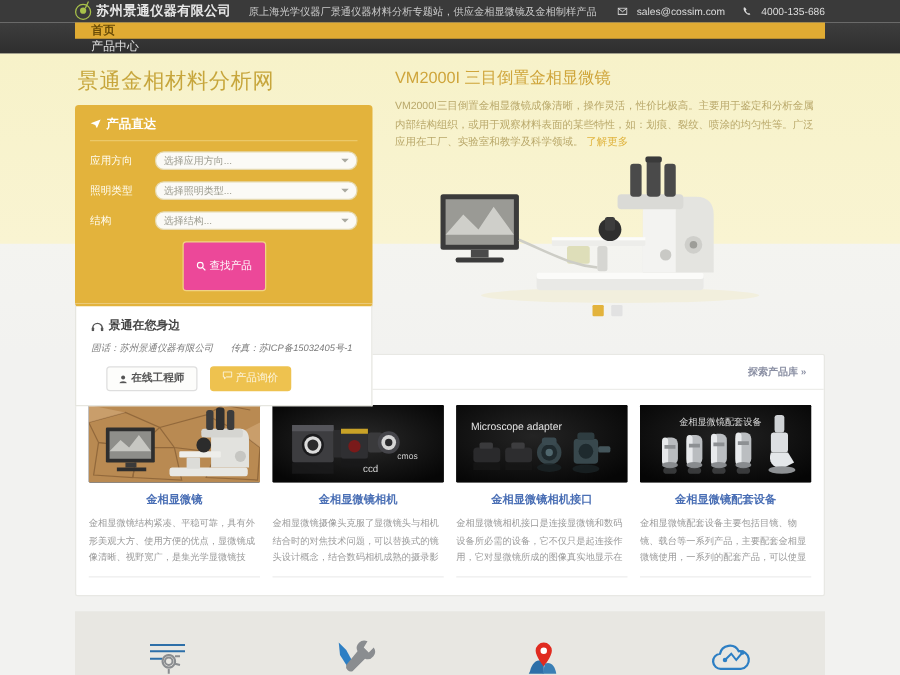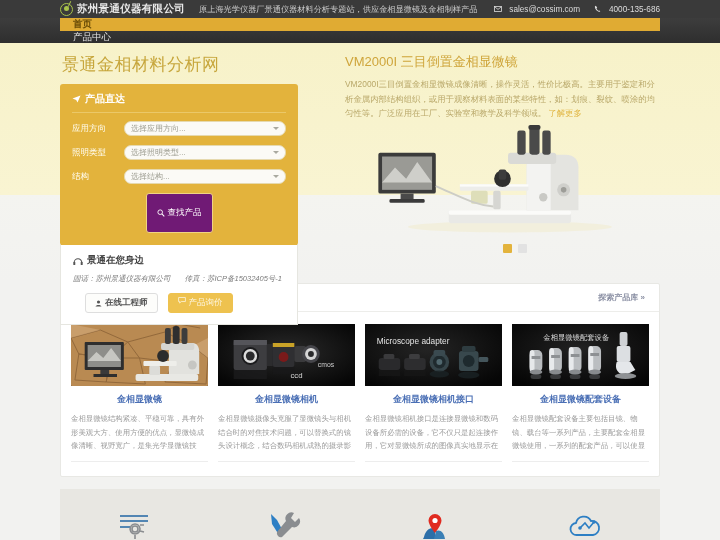--- a/index.html
+++ b/index.html
@@ -103,21 +103,21 @@
     background: linear-gradient(to bottom,#f6f1c8 0%,#f7f2cd 62%,#f4f4f0 62.5%,#f2f2f0 100%);
     position: relative;
   }
   .hero-band {
     position: absolute; left: 0; right: 0; top: 0; height: 152px;
     background: linear-gradient(to bottom,#f7f2c9,#f9f4d2);
   }
   .hero-inner {
     width: 600px; margin: 0 auto;
     position: relative; z-index: 2;
-    display: flex; padding-top: 10px; gap: 29px;
+    display: flex; padding-top: 10px;
   }
 
   
   .hero-left { width: 238px; flex: 0 0 auto; }
   .hero-title {
     font-size: 17px; color: #c7a63c;
     margin: 0 0 8px 2px; white-space: nowrap;
     letter-spacing: 0.5px;
   }
   .panel-yellow {
@@ -150,21 +150,21 @@
   }
   .caret {
     margin-left: auto;
     border-left: 3px solid transparent;
     border-right: 3px solid transparent;
     border-top: 3.5px solid #a9a9a0;
   }
   .find-btn-wrap { text-align: center; margin-top: 9px; }
   .find-btn {
     display: inline-flex; align-items: center; gap: 3px;
-    background: #701a75; border: 1px solid #f0d384;
+    background: #ec4899; border: 1px solid #f0d384;
     border-radius: 3px; padding: 13px 10px;
     font-size: 8.5px; color: #fff; cursor: pointer;
   }
   .panel-white {
     background: #fff; border: 1px solid #e6e6e0;
     border-top: 2px solid #e3b33c;
     padding: 9px 12px 11px 12px;
   }
   .pw-head {
     font-size: 9.5px; color: #444; font-weight: bold;

